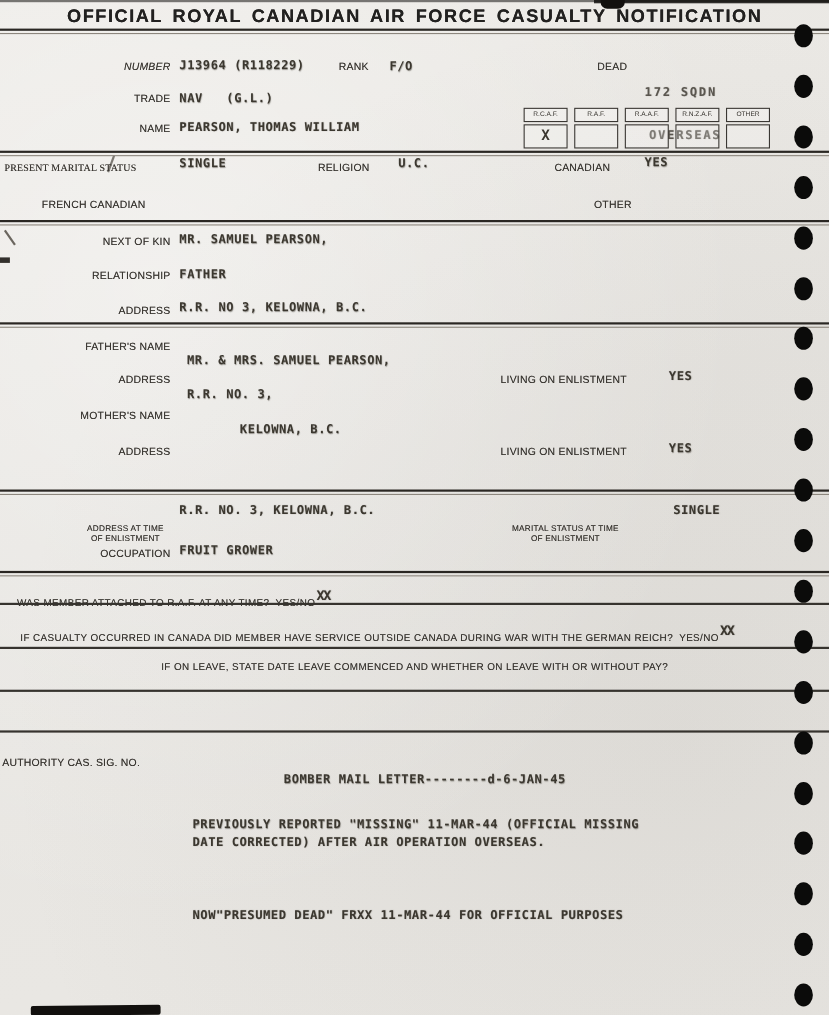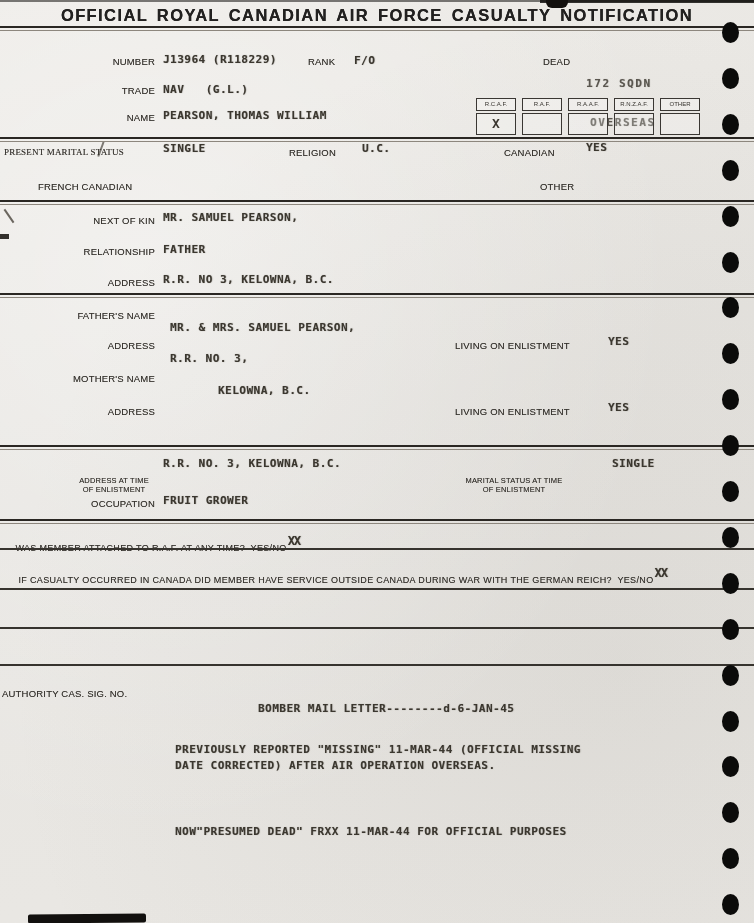--- a/index.html
+++ b/index.html
@@ -57,21 +57,21 @@
   <div class="smudge" style="left:540;top:0;left:540px;width:214px;height:3px;opacity:.85;"></div>
   <div class="smudge" style="left:546px;top:0;width:22px;height:8px;border-radius:0 0 6px 6px;"></div>
   <div class="smudge" style="left:28px;top:914px;width:118px;height:9px;border-radius:2px;transform:rotate(-.5deg);"></div>
   <div class="smudge" style="left:1px;top:215px;width:16px;height:2px;background:#6b665f;transform:rotate(55deg);"></div>
   <div class="smudge" style="left:0;top:234px;width:9px;height:5px;background:#33302c;"></div>
   <div class="smudge" style="left:100px;top:141px;width:2px;height:16px;background:#4a463f;transform:rotate(20deg);opacity:.7;"></div>
 
   <div class="abs title" style="left:0;top:6px;width:754px;">OFFICIAL ROYAL CANADIAN AIR FORCE CASUALTY NOTIFICATION</div>
   <div class="abs dline" style="top:26px;"></div>
 
-  <div class="abs lbl right" style="left:55px;top:56px;width:100px;">NUMBER</div>
+  <div class="abs lbl right" style="left:55px;top:56px;width:100px;font-style:italic;">NUMBER</div>
   <div class="abs typed" style="left:163px;top:53px;">J13964 (R118229)</div>
   <div class="abs lbl" style="left:308px;top:56px;">RANK</div>
   <div class="abs typed" style="left:354px;top:54px;">F/O</div>
   <div class="abs lbl" style="left:543px;top:56px;">DEAD</div>
   <div class="abs typed stamp" style="left:586px;top:51px;">
     <div>172 SQDN</div>
     <div style="margin-left:4px;">OVERSEAS</div>
   </div>
 
   <div class="abs lbl right" style="left:55px;top:85px;width:100px;">TRADE</div>
@@ -155,20 +155,21 @@
   <div class="abs lbl lbl-q" style="left:4px;top:530px;">
     <span>WAS MEMBER ATTACHED TO R.A.F. AT ANY TIME?  YES/NO</span><span class="xx">XX</span>
   </div>
   <div class="abs sline" style="top:548px;"></div>
 
   <div class="abs lbl lbl-q" style="left:7px;top:562px;">
     <span>IF CASUALTY OCCURRED IN CANADA DID MEMBER HAVE SERVICE OUTSIDE CANADA DURING WAR WITH THE GERMAN REICH?  YES/NO</span><span class="xx">XX</span>
   </div>
   <div class="abs sline" style="top:588px;"></div>
 
+  <div class="abs lbl lbl-q center" style="left:0;top:601px;width:754px;">IF ON LEAVE, STATE DATE LEAVE COMMENCED AND WHETHER ON LEAVE WITH OR WITHOUT PAY?</div>
   <div class="abs sline" style="top:627px;"></div>
 
   <div class="abs sline" style="top:664px;"></div>
 
   <div class="abs lbl" style="left:2px;top:688px;font-size:9.5px;">AUTHORITY CAS. SIG. NO.</div>
   <div class="abs typed" style="left:258px;top:702px;">BOMBER MAIL LETTER--------d-6-JAN-45</div>
 
   <div class="abs typed" style="left:175px;top:743px;">PREVIOUSLY REPORTED "MISSING" 11-MAR-44 (OFFICIAL MISSING</div>
   <div class="abs typed" style="left:175px;top:759px;">DATE CORRECTED) AFTER AIR OPERATION OVERSEAS.</div>
   <div class="abs typed" style="left:175px;top:825px;">NOW"PRESUMED DEAD" FRXX 11-MAR-44 FOR OFFICIAL PURPOSES</div>

